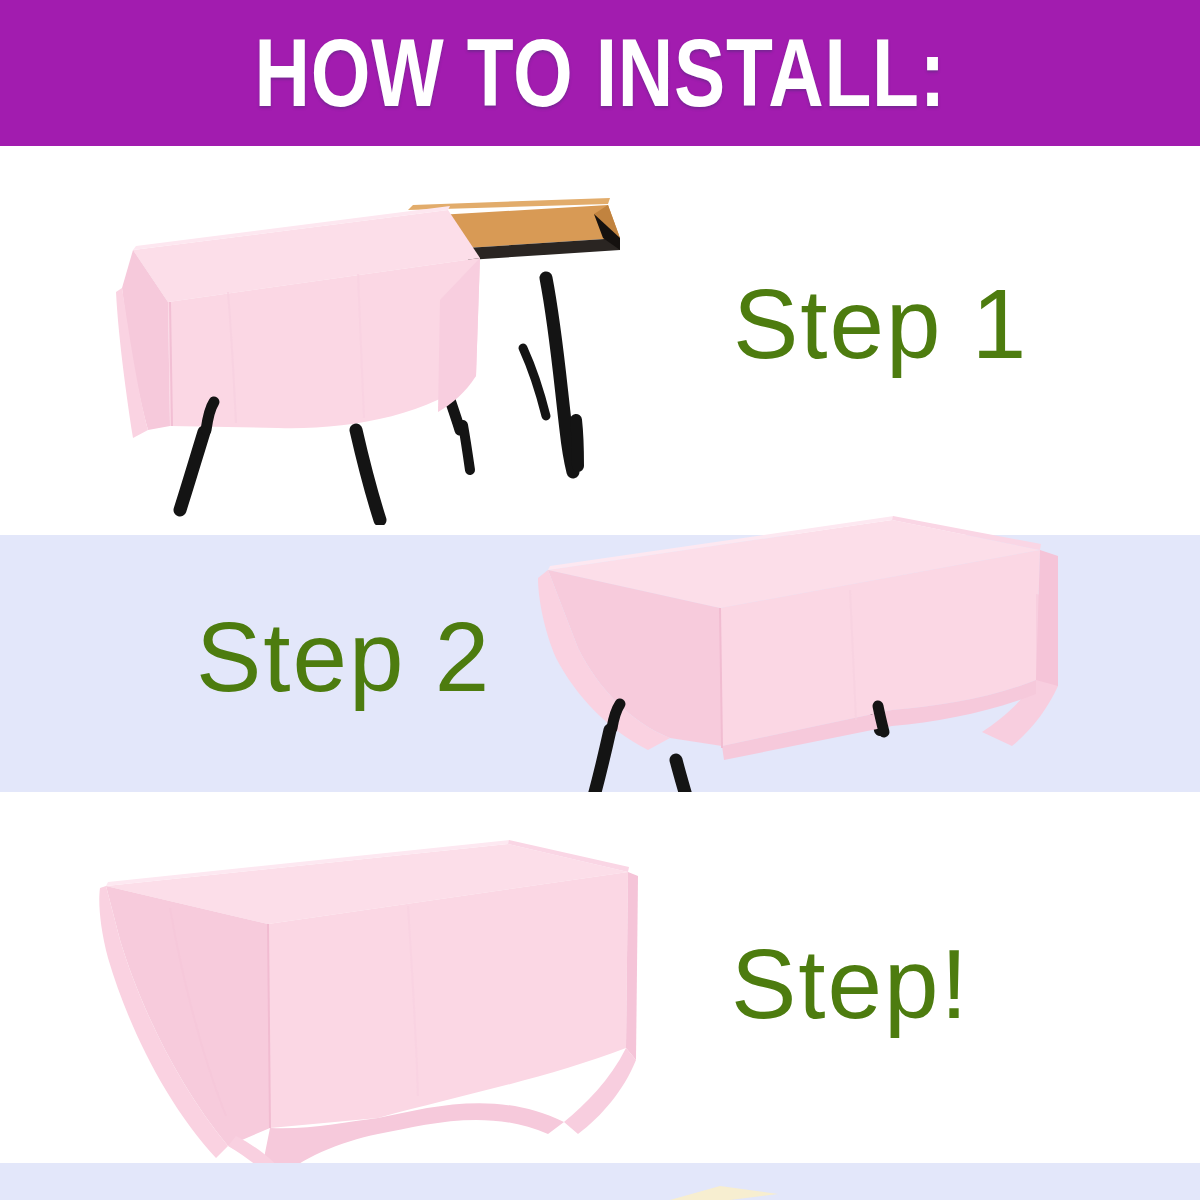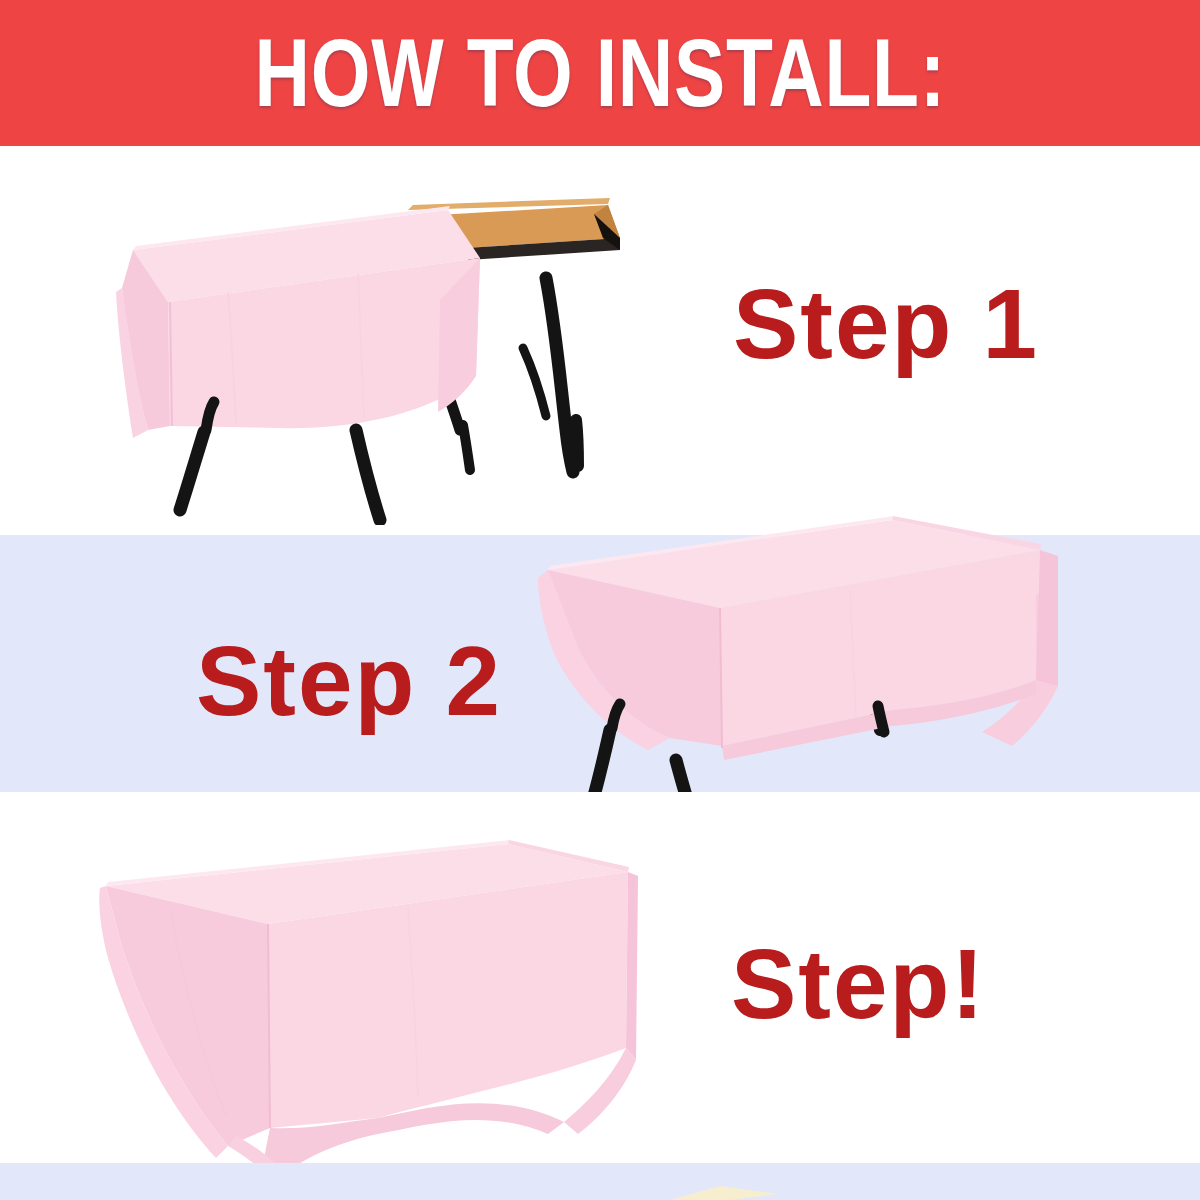--- a/index.html
+++ b/index.html
@@ -8,21 +8,21 @@
     background:#ffffff;
     font-family:"Liberation Sans",sans-serif;
     overflow:hidden;
     position:relative;
   }
   .page{position:relative;width:1200px;height:1200px;overflow:hidden;background:#fffffe;}
 
   
   .banner{
     position:absolute;left:0;top:0;width:1200px;height:146px;
-    background:#ef4444;
+    background:#a21caf;
     display:flex;align-items:center;justify-content:center;
   }
   .banner-title{
     color:#ffffff;
     font-family:"Liberation Sans",sans-serif;
     font-weight:bold;
     font-size:96px;
     letter-spacing:1px;
     transform:scaleX(0.80);
     transform-origin:center;
@@ -34,30 +34,30 @@
   
   .band{position:absolute;left:0;width:1200px;}
   .band-step1{top:146px;height:389px;background:#ffffff;}
   .band-step2{top:535px;height:257px;background:#e3e7fa;}
   .band-done{top:792px;height:371px;background:#ffffff;}
   .band-next{top:1163px;height:37px;background:#e3e7fa;}
 
   
   .step-label{
     position:absolute;
-    color:#b91c1c;
+    color:#4d7c0f;
     font-family:"Liberation Sans",sans-serif;
-    font-weight:700;
+    font-weight:400;
     font-size:98px;
     line-height:1;
     white-space:nowrap;
     letter-spacing:2px;
   }
   .label-step1{left:733px;top:275px;}
-  .label-step2{left:196px;top:632px;}
+  .label-step2{left:196px;top:608px;}
   .label-done{left:731px;top:935px;}
 
   
   .illus{position:absolute;}
   .illus svg{display:block;}
   #illus-step1{left:108px;top:180px;}
   #illus-step2{left:520px;top:498px;}
   #illus-done{left:78px;top:828px;}
   #illus-next{left:660px;top:1180px;}
 </style>

